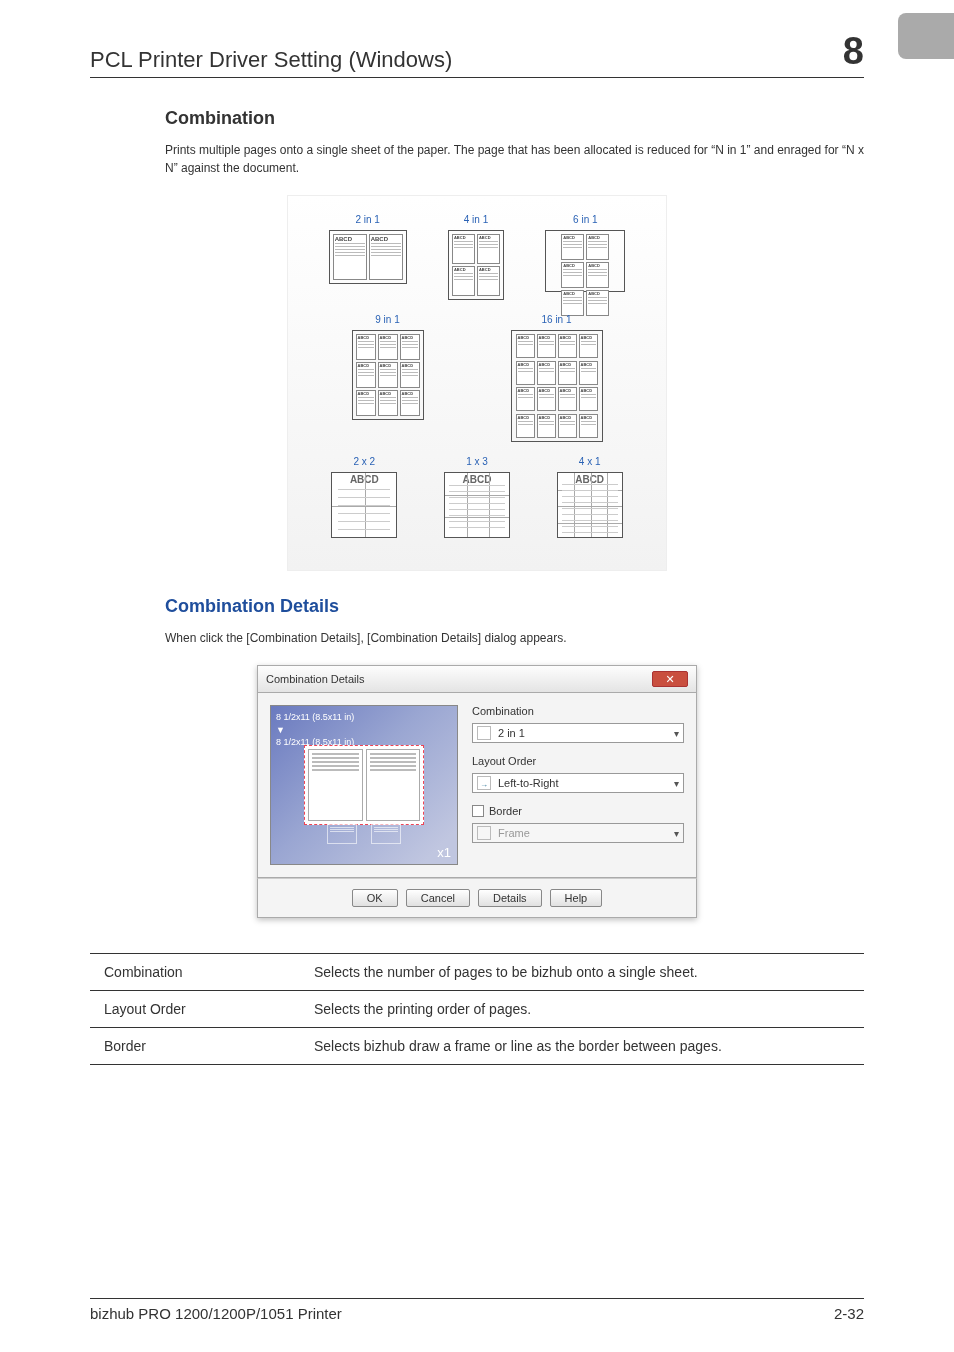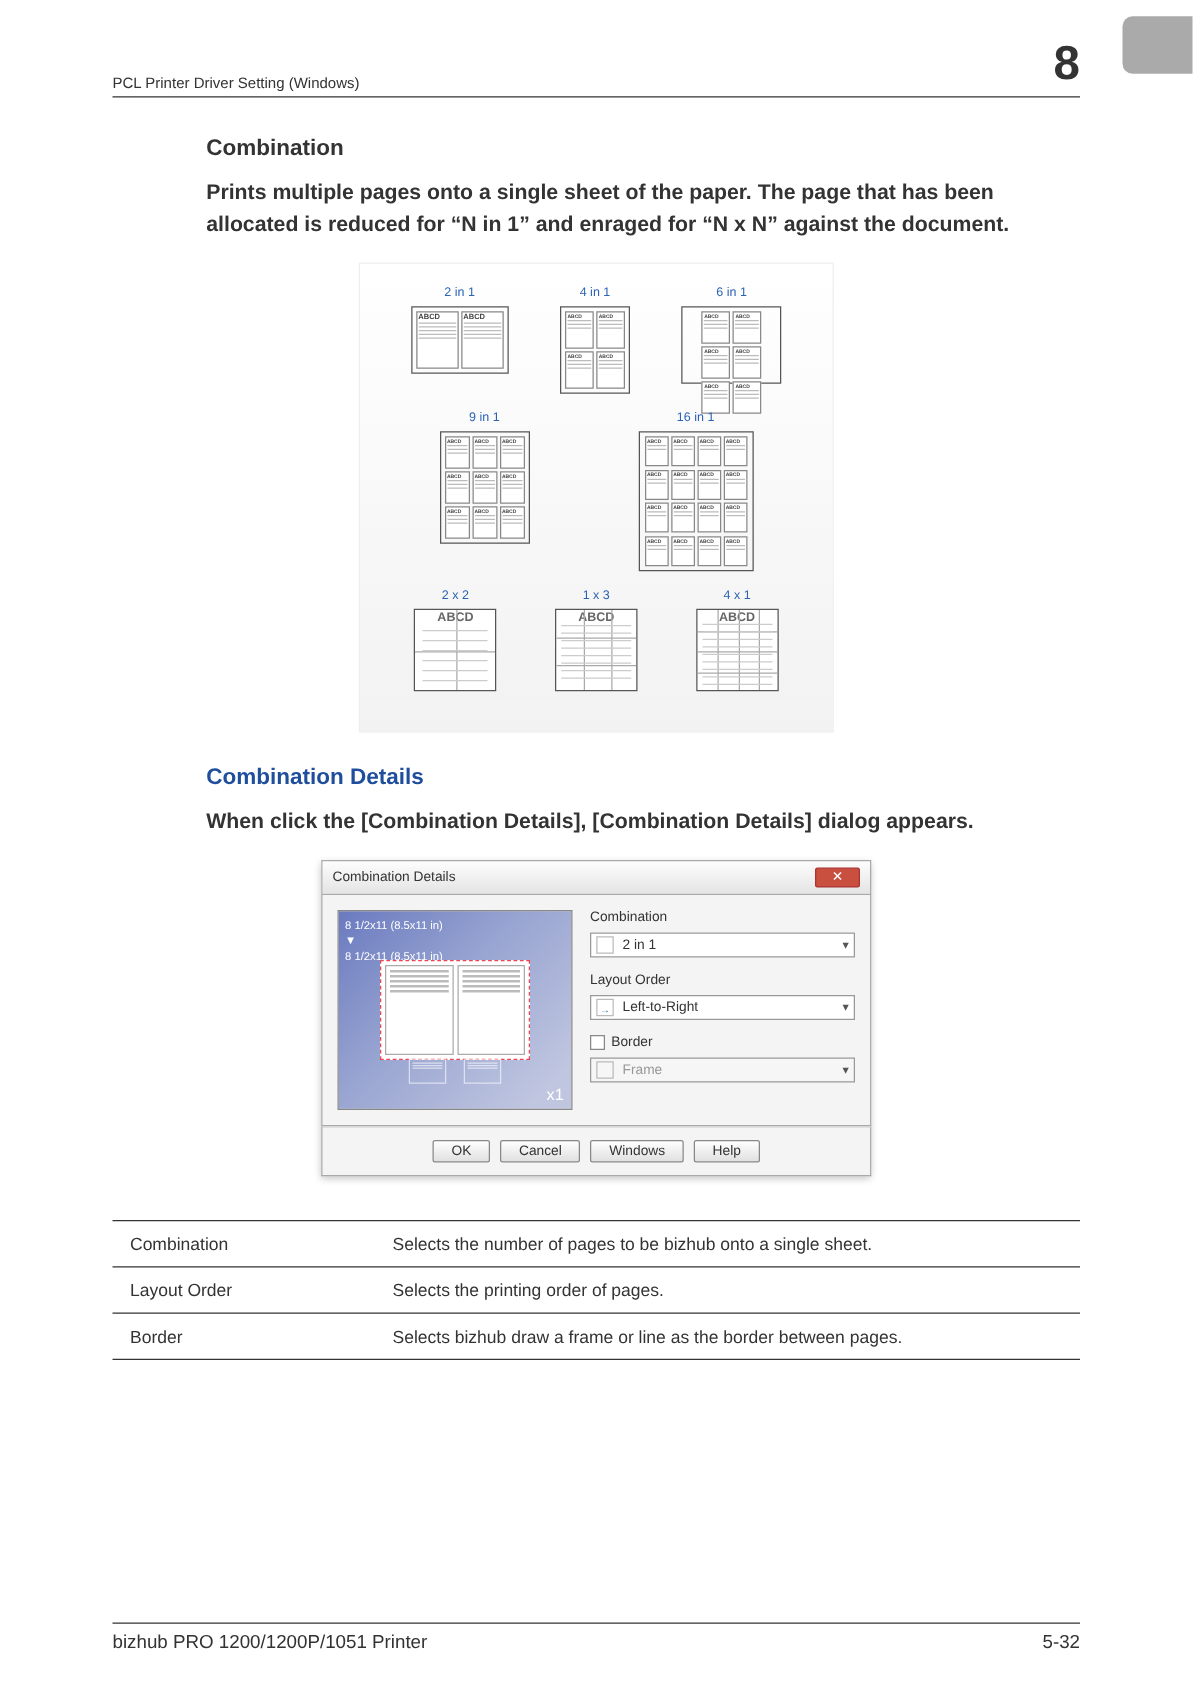--- a/index.html
+++ b/index.html
@@ -11,25 +11,25 @@
       padding: 30px 90px 60px 90px;
     }
     .header-row {
       display: flex;
       justify-content: space-between;
       align-items: flex-end;
       border-bottom: 1px solid #333;
       padding-bottom: 4px;
       margin-bottom: 30px;
     }
-    .header-title { font-size: 12px; color: #333; }
+    .header-title { font-size: 22px; color: #333; }
     .header-chapter { font-size: 38px; font-weight: bold; color: #333; }
     .section-h { font-size: 18px; font-weight: bold; margin: 22px 0 12px 75px; }
     .section-h-blue { color: #1f4e9c; }
-    .body-text { font-size: 17px; line-height: 1.5; margin: 0 0 18px 75px; font-weight: bold; }
+    .body-text { font-size: 12px; line-height: 1.5; margin: 0 0 18px 75px; }
     .figure-box {
       width: 380px;
       margin: 0 auto 25px auto;
       padding: 18px 20px;
       background: linear-gradient(#fff, #f2f2f2);
       border: 1px solid #eee;
     }
     .fig-row { display: flex; justify-content: space-around; margin-bottom: 14px; }
     .fig-col { display: flex; flex-direction: column; align-items: center; }
     .fig-label { font-size: 10px; color: #2a62b5; margin-bottom: 5px; }
@@ -612,21 +612,21 @@
             <span class="ico"></span>
             <span>Frame</span>
           </span>
         <span class="chev">▾</span>
       </div>
     </div>
   </div>
   <div class="dialog-buttons">
     <span class="dbtn">OK</span>
     <span class="dbtn">Cancel</span>
-    <span class="dbtn">Windows</span>
+    <span class="dbtn">Details</span>
     <span class="dbtn">Help</span>
   </div>
 </div>
 
 <table class="opts">
   <tbody id="opts-body">
       <tr>
         <td>Combination</td>
         <td>Selects the number of pages to be bizhub onto a single sheet.</td>
       </tr>
@@ -636,14 +636,14 @@
       </tr>
       <tr>
         <td>Border</td>
         <td>Selects bizhub draw a frame or line as the border between pages.</td>
       </tr>
     </tbody>
 </table>
 
 <div class="footer-row">
   <span>bizhub PRO 1200/1200P/1051 Printer</span>
-  <span>5-32</span>
+  <span>2-32</span>
 </div>
 
 </body></html>

